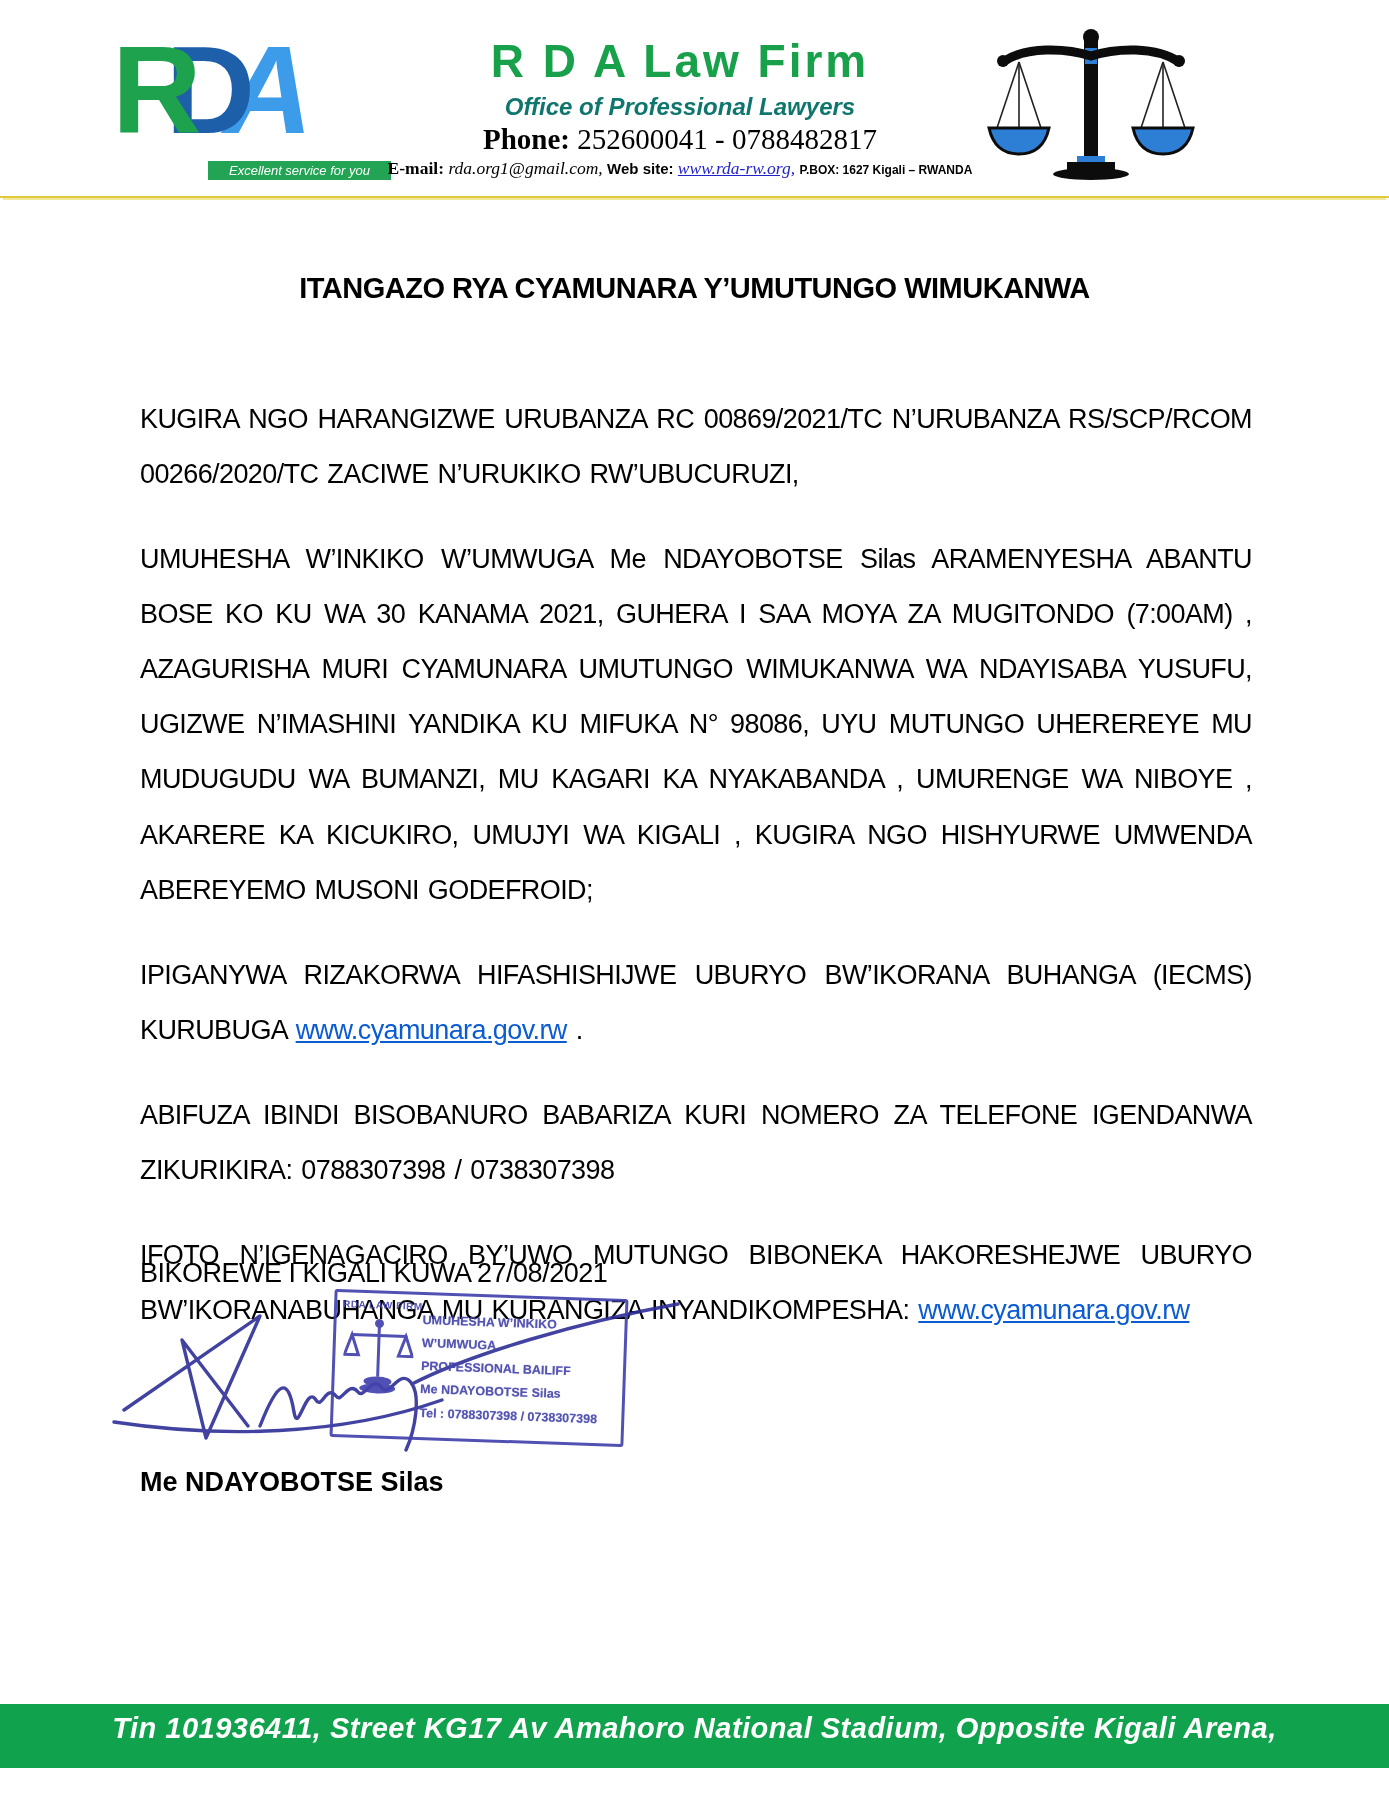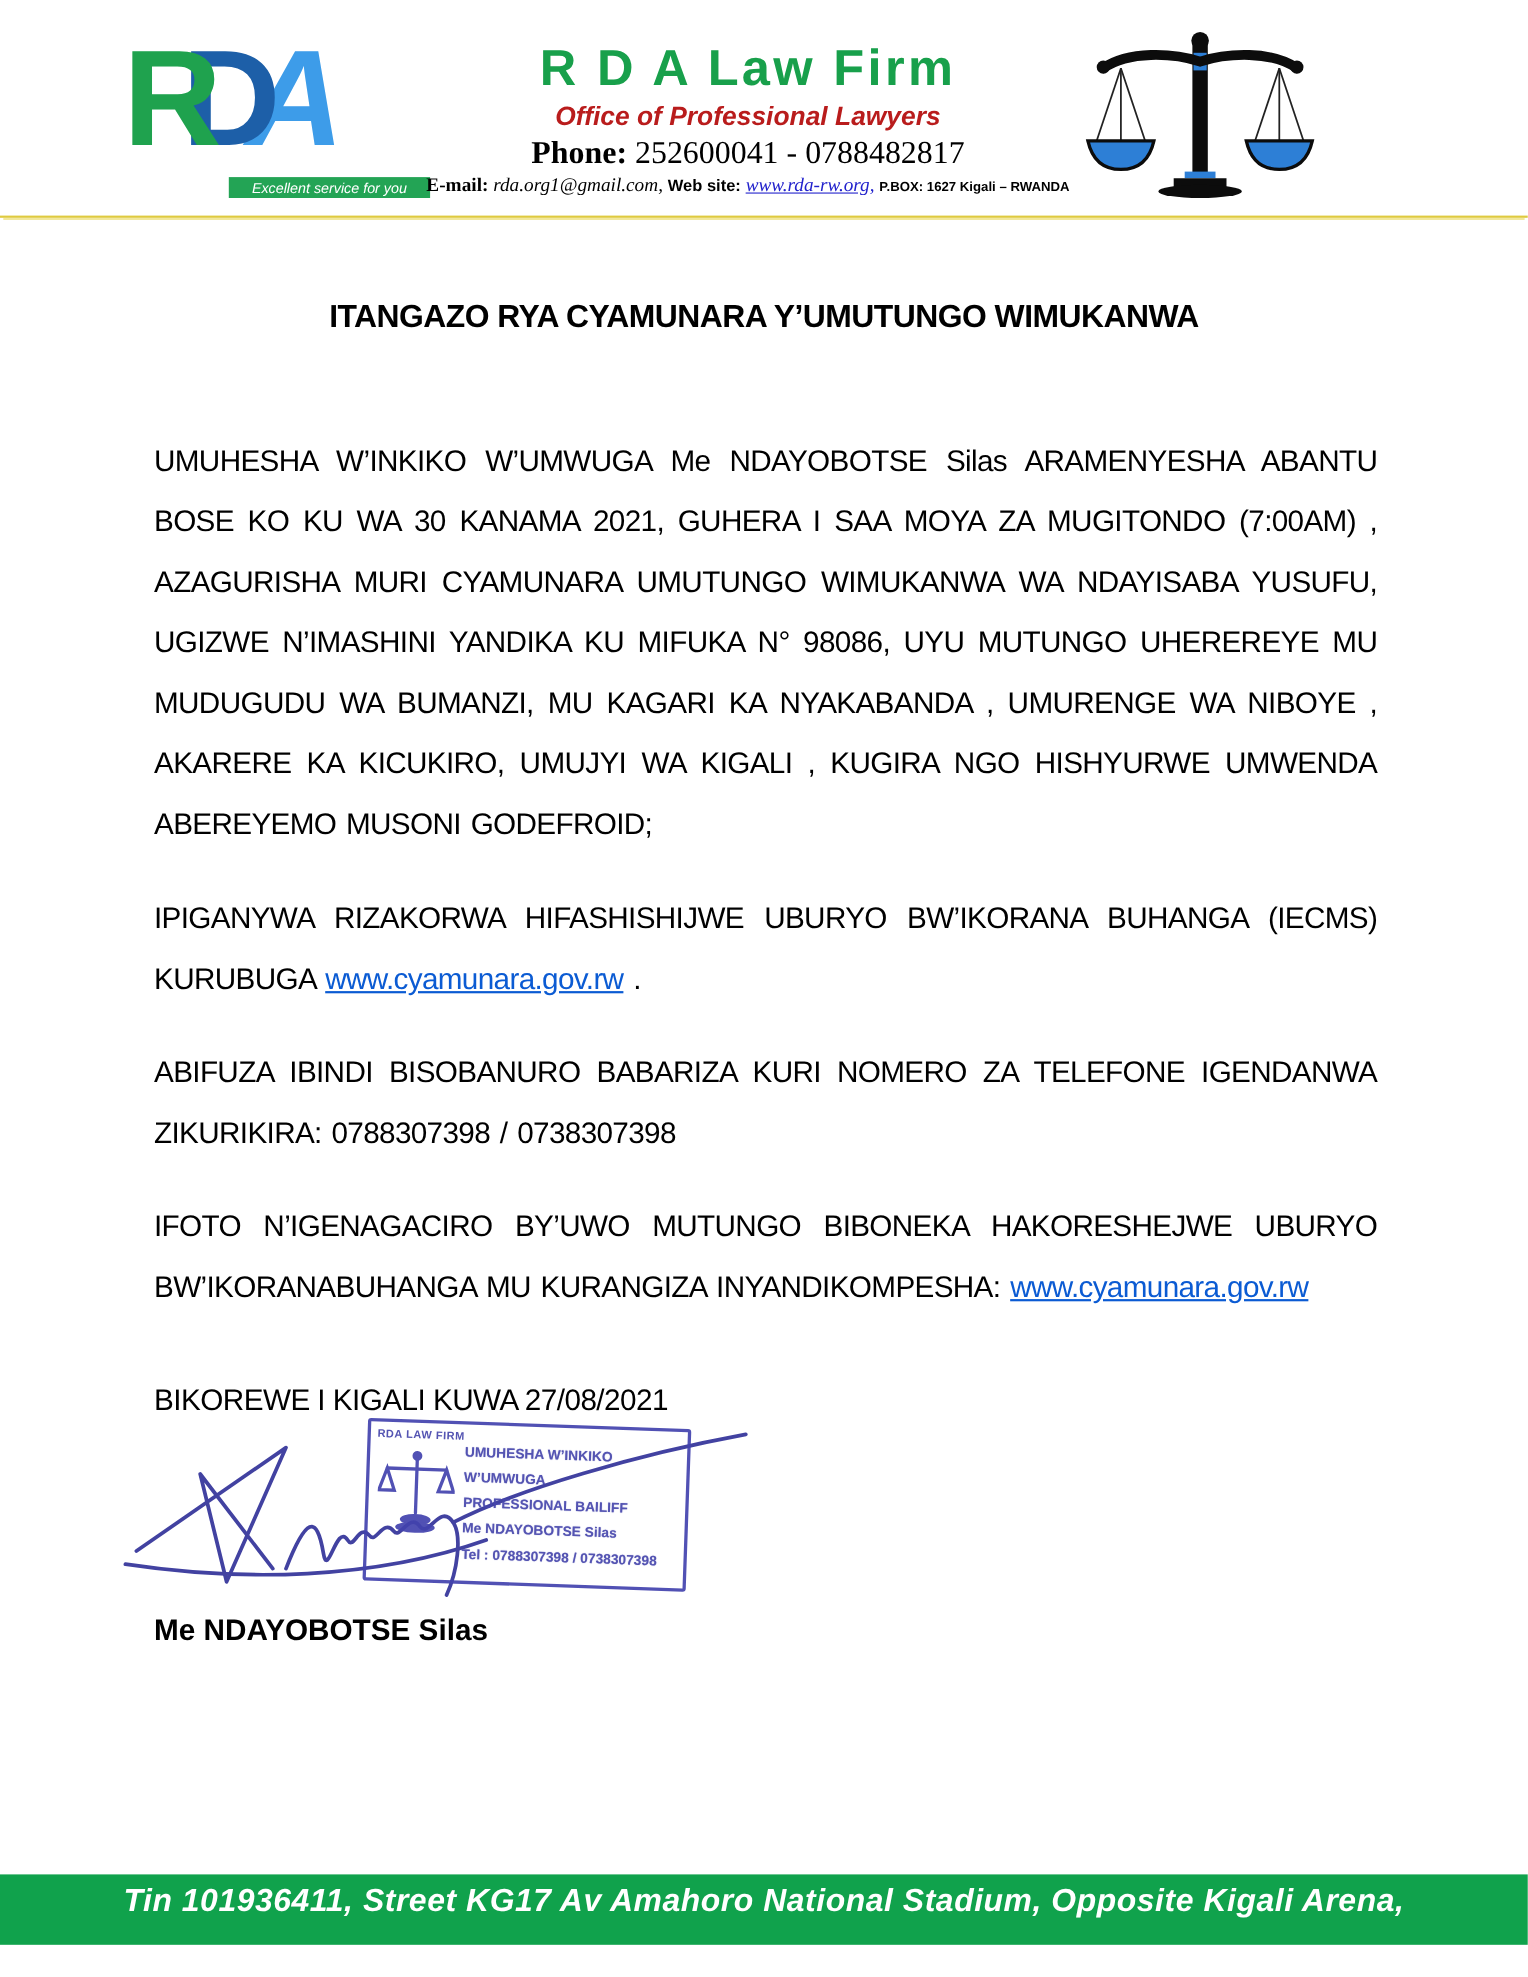--- a/index.html
+++ b/index.html
@@ -13,21 +13,21 @@
   .logo{position:absolute;left:112px;top:34px;width:250px;height:148px;}
   .logo-letters{position:absolute;left:0;top:-6px;display:flex;align-items:flex-start;
     font-weight:800;font-size:124px;line-height:1;letter-spacing:-6px;}
   .logo-letters .l-r{color:#1fa24e;z-index:3;}
   .logo-letters .l-d{color:#1d5fa8;z-index:2;margin-left:-30px;text-shadow:-5px 0 0 #ffffff;}
   .logo-letters .l-a{color:#3d9ce9;z-index:1;margin-left:-26px;font-style:italic;text-shadow:-5px 0 0 #ffffff;}
   .logo-tagline{position:absolute;left:96px;bottom:2px;background:#23a455;color:#fff;
     font-size:13px;font-style:italic;padding:2px 21px;white-space:nowrap;}
   .head-center{position:absolute;left:380px;top:36px;width:600px;text-align:center;}
   .firm-name{color:#18a04b;font-weight:800;font-size:46px;letter-spacing:3px;line-height:1.1;}
-  .firm-sub{color:#b91c1c;font-weight:700;font-style:italic;font-size:24px;margin-top:6px;}
+  .firm-sub{color:#0f766e;font-weight:700;font-style:italic;font-size:24px;margin-top:6px;}
   .phone-line{font-family:"Liberation Serif",serif;font-size:29px;margin-top:2px;}
   .phone-line .lbl{font-weight:700;}
   .contact-line{font-family:"Liberation Serif",serif;font-size:17.5px;margin-top:2px;white-space:nowrap;}
   .contact-line .lbl{font-weight:700;}
   .contact-line .em{font-style:italic;}
   .contact-line .weblbl{font-family:"Liberation Sans",sans-serif;font-size:15px;font-weight:700;}
   .contact-line .weblink{color:#2222cc;font-style:italic;text-decoration:underline;cursor:pointer;}
   .contact-line .pobox{font-family:"Liberation Sans",sans-serif;font-size:12px;font-weight:700;}
   .scales-wrap{position:absolute;right:188px;top:28px;width:220px;height:152px;}
   
@@ -109,20 +109,21 @@
         <rect x="96" y="128" width="28" height="6" fill="#2d7fd6"></rect>
         <path d="M86 134 h48 v8 h-48 z" fill="#0c0c0c"></path>
         <ellipse cx="110" cy="146" rx="38" ry="6" fill="#0c0c0c"></ellipse>
       </svg>
     </div>
   </div>
 
   <div class="doc-title">ITANGAZO RYA CYAMUNARA Y’UMUTUNGO WIMUKANWA</div>
 
   <div class="doc-body">
+    <p>KUGIRA NGO HARANGIZWE URUBANZA RC 00869/2021/TC N’URUBANZA  RS/SCP/RCOM 00266/2020/TC  ZACIWE N’URUKIKO RW’UBUCURUZI,</p>
     <p>UMUHESHA W’INKIKO W’UMWUGA Me NDAYOBOTSE Silas ARAMENYESHA ABANTU BOSE KO KU WA 30 KANAMA 2021, GUHERA I SAA MOYA ZA MUGITONDO (7:00AM) , AZAGURISHA MURI CYAMUNARA UMUTUNGO WIMUKANWA WA NDAYISABA YUSUFU, UGIZWE N’IMASHINI YANDIKA KU MIFUKA N° 98086, UYU MUTUNGO  UHEREREYE  MU MUDUGUDU WA BUMANZI,  MU KAGARI KA  NYAKABANDA , UMURENGE WA NIBOYE  , AKARERE KA KICUKIRO, UMUJYI WA KIGALI , KUGIRA NGO HISHYURWE UMWENDA ABEREYEMO MUSONI  GODEFROID;</p>
     <p><span>IPIGANYWA RIZAKORWA HIFASHISHIJWE UBURYO BW’IKORANA BUHANGA (IECMS) KURUBUGA </span><a class="doc-link">www.cyamunara.gov.rw</a><span> .</span></p>
     <p>ABIFUZA IBINDI BISOBANURO BABARIZA KURI NOMERO ZA TELEFONE IGENDANWA ZIKURIKIRA: 0788307398 / 0738307398</p>
     <p><span>IFOTO N’IGENAGACIRO BY’UWO MUTUNGO BIBONEKA HAKORESHEJWE UBURYO BW’IKORANABUHANGA MU KURANGIZA INYANDIKOMPESHA: </span><a class="doc-link">www.cyamunara.gov.rw</a></p>
   </div>
 
   <div class="date-line">BIKOREWE I KIGALI KUWA 27/08/2021</div>
 
   <div class="sig-area">
     <svg class="signature-svg" width="620" height="170" viewBox="0 0 620 170">

